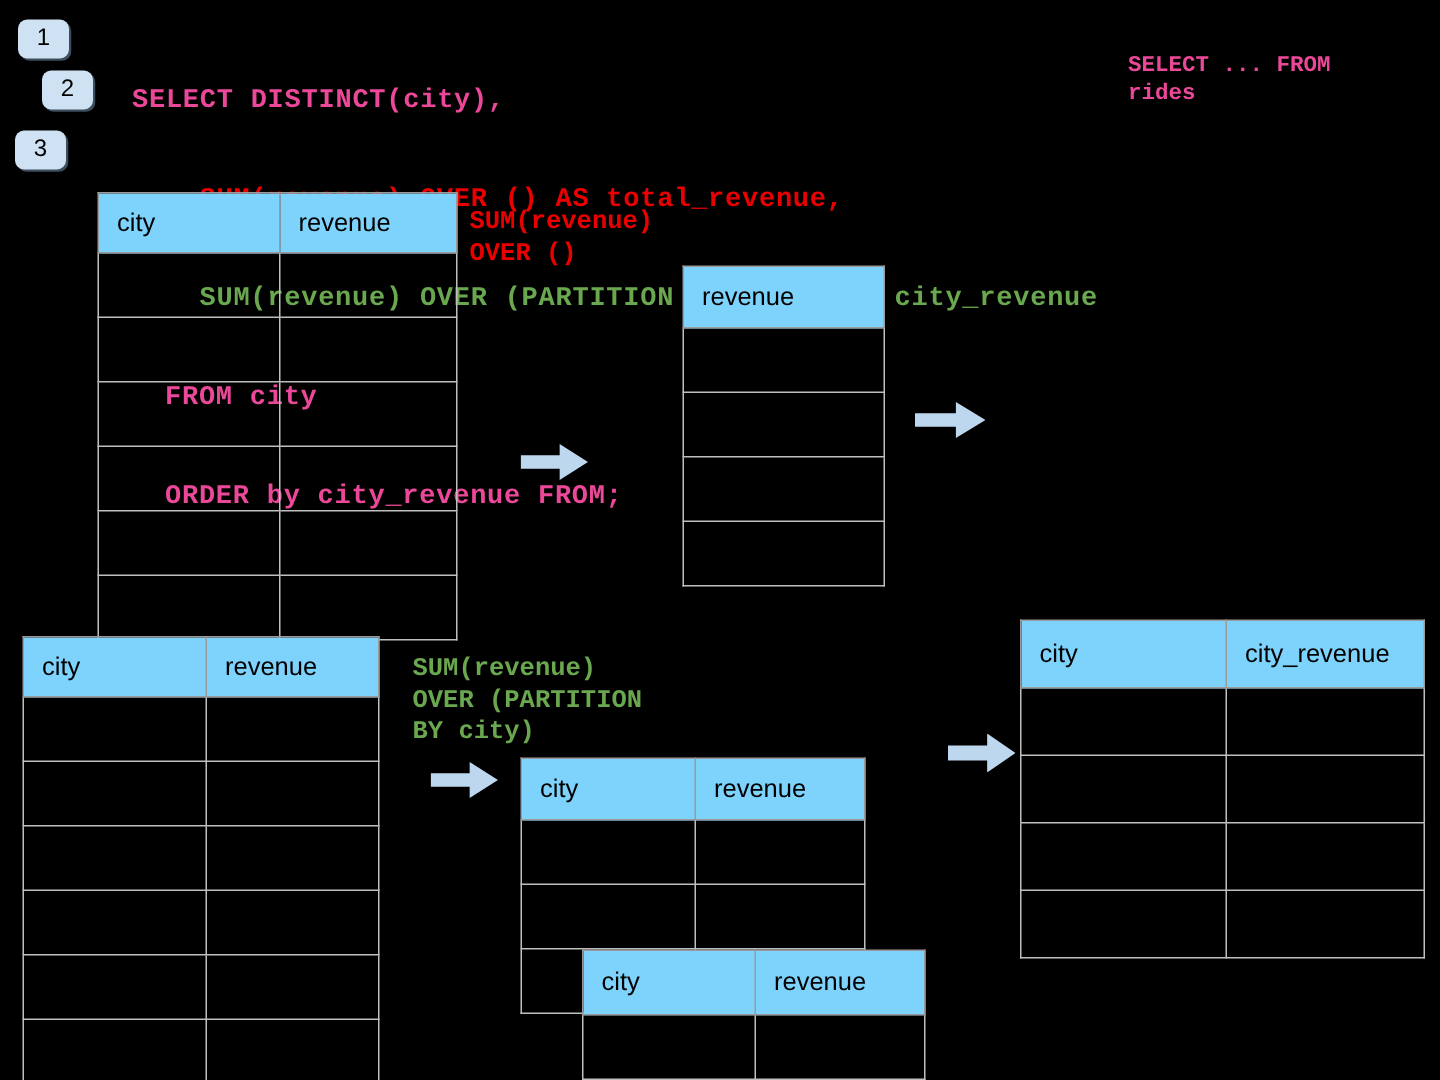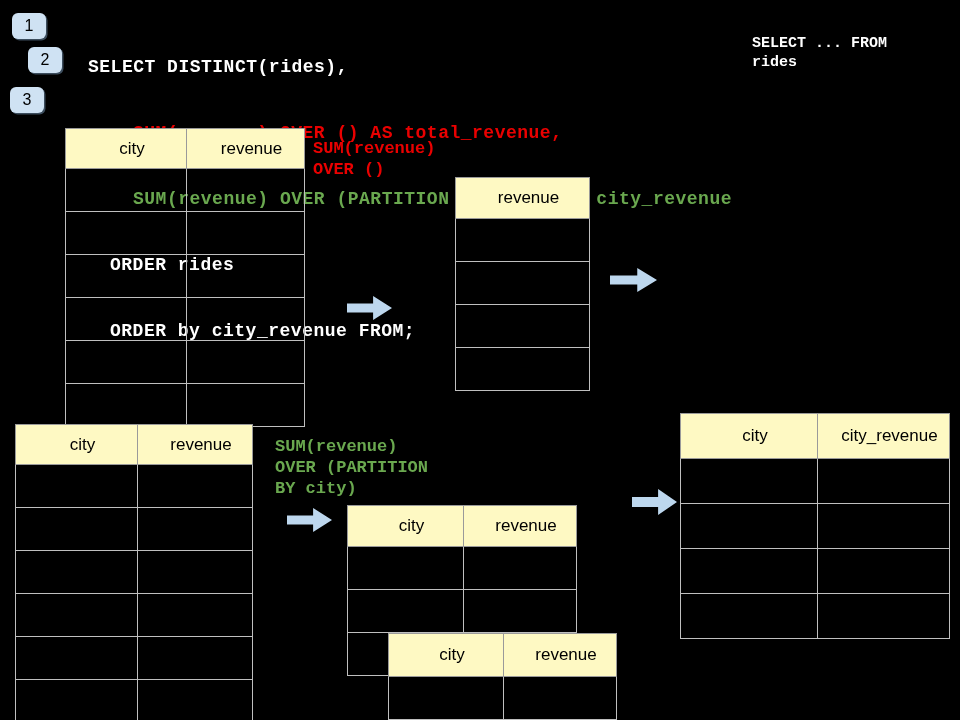--- a/index.html
+++ b/index.html
@@ -15,36 +15,36 @@
     box-shadow:1.5px 1.5px 0 rgba(110,140,170,.55);
   }
   #badge-1{left:12px;top:13px;}
   #badge-2{left:28px;top:47px;}
   #badge-3{left:10px;top:87px;}
   
   .code{
     position:absolute;font-family:"Liberation Mono","DejaVu Sans Mono",monospace;
     font-weight:bold;white-space:pre;
   }
-  .c-purple{color:#ffffff;}
+  .c-purple{color:#ec4899;}
   .c-red{color:#ea0000;}
   .c-green{color:#6aa84f;}
   #sql-block{left:88px;top:12px;font-size:18px;letter-spacing:.5px;line-height:22px;}
   #sql-block .ind-2{margin-left:22px;}
   #sql-block .ind-4{margin-left:45px;}
   #side-note{left:752px;top:34px;font-size:15px;line-height:19px;}
   #label-total{left:313px;top:138px;font-size:17px;line-height:21px;}
   #label-partition{left:275px;top:436px;font-size:17px;line-height:21px;}
   
   .dtable{
     position:absolute;border-collapse:collapse;table-layout:fixed;
   }
   .dtable th{
-    background:#fef9c3;border:1px solid #9a9a9a;color:#000;
-    font-weight:normal;font-size:17px;text-align:center;
+    background:#7dd3fc;border:1px solid #9a9a9a;color:#000;
+    font-weight:normal;font-size:17px;text-align:left;
     padding:0 0 0 12px;vertical-align:middle;
   }
   .dtable td{border:1px solid #bfbfbf;padding:0;}
   .opaque td{background:#000;}
   #t-source-top{left:65px;top:128px;width:240px;}
   #t-source-top col:first-child{width:121px;}
   #t-source-top th{height:39px;} #t-source-top td{height:42px;}
   #t-total-result{left:455px;top:177px;width:135px;}
   #t-total-result th{height:40px;} #t-total-result td{height:42px;}
   #t-source-bottom{left:15px;top:424px;width:238px;}
@@ -78,24 +78,24 @@
     <span>1</span>
   </div>
   <div class="badge" id="badge-2">
     <span>2</span>
   </div>
   <div class="badge" id="badge-3">
     <span>3</span>
   </div>
 
   <div class="code" id="sql-block">
-    <div class="c-purple">SELECT DISTINCT(rides),</div>
+    <div class="c-purple">SELECT DISTINCT(city),</div>
     <div class="c-red ind-4">SUM(revenue) OVER () AS total_revenue,</div>
     <div class="c-green ind-4">SUM(revenue) OVER (PARTITION BY city) as city_revenue</div>
-    <div class="c-purple ind-2">ORDER rides</div>
+    <div class="c-purple ind-2">FROM city</div>
     <div class="c-purple ind-2">ORDER by city_revenue FROM;</div>
   </div>
 
   <div class="code c-purple" id="side-note">SELECT ... FROM
 rides</div>
 
   <div class="code c-red" id="label-total">SUM(revenue)
 OVER ()</div>
   <div class="code c-green" id="label-partition">SUM(revenue)
 OVER (PARTITION

